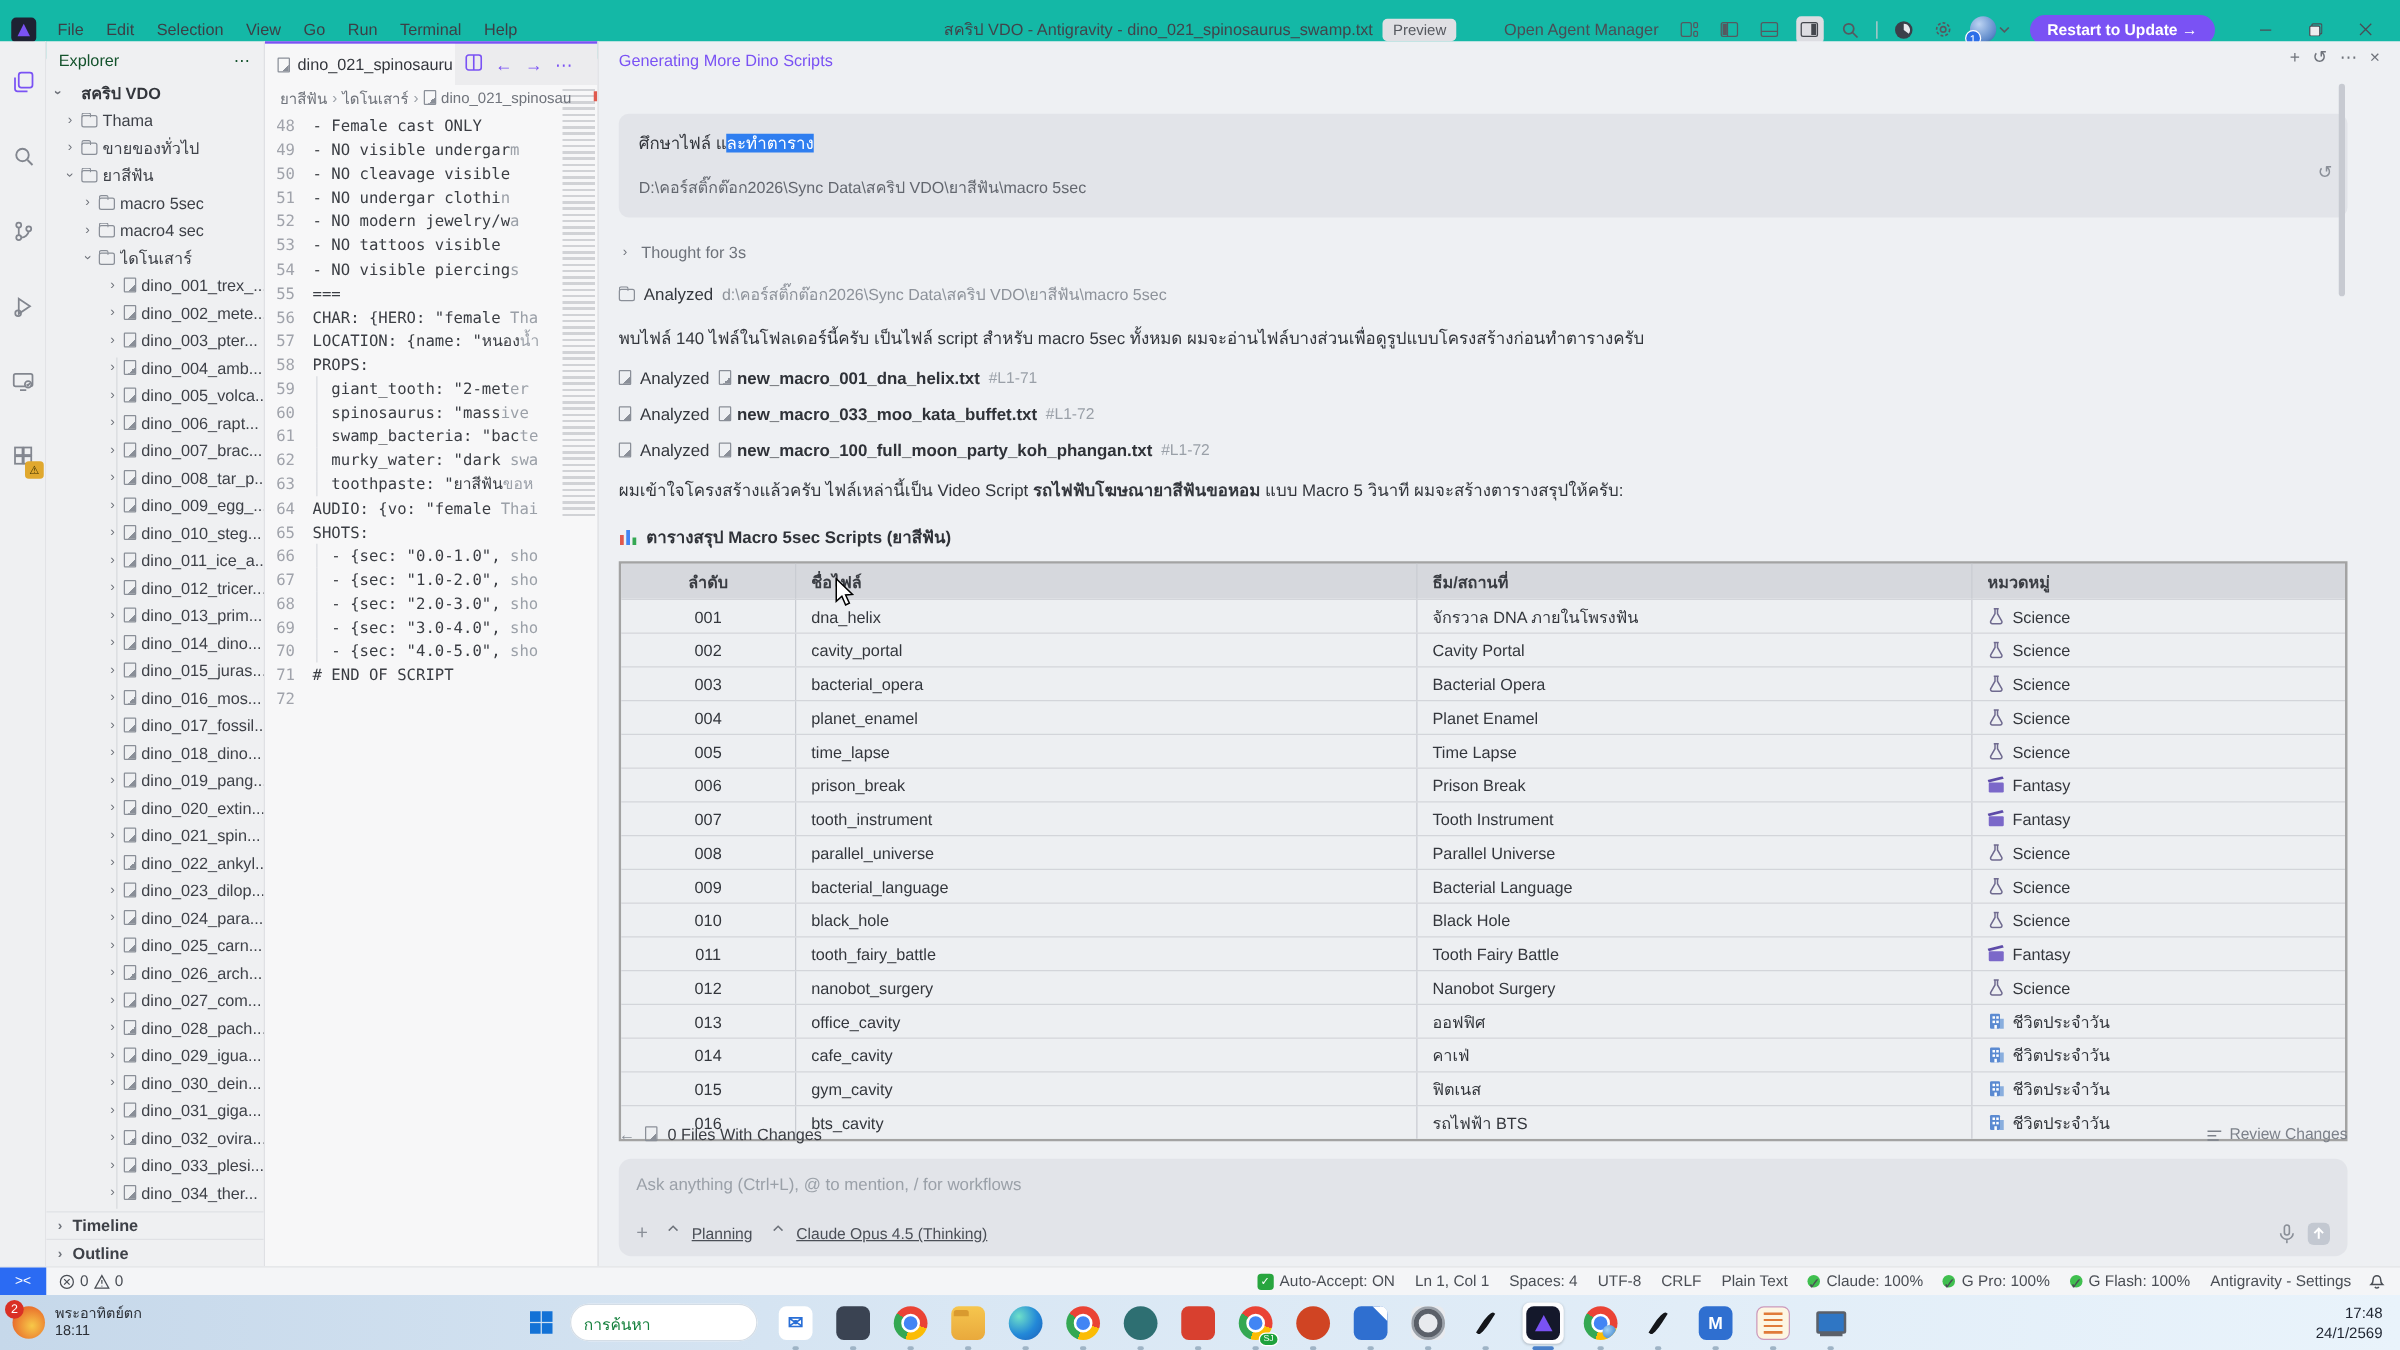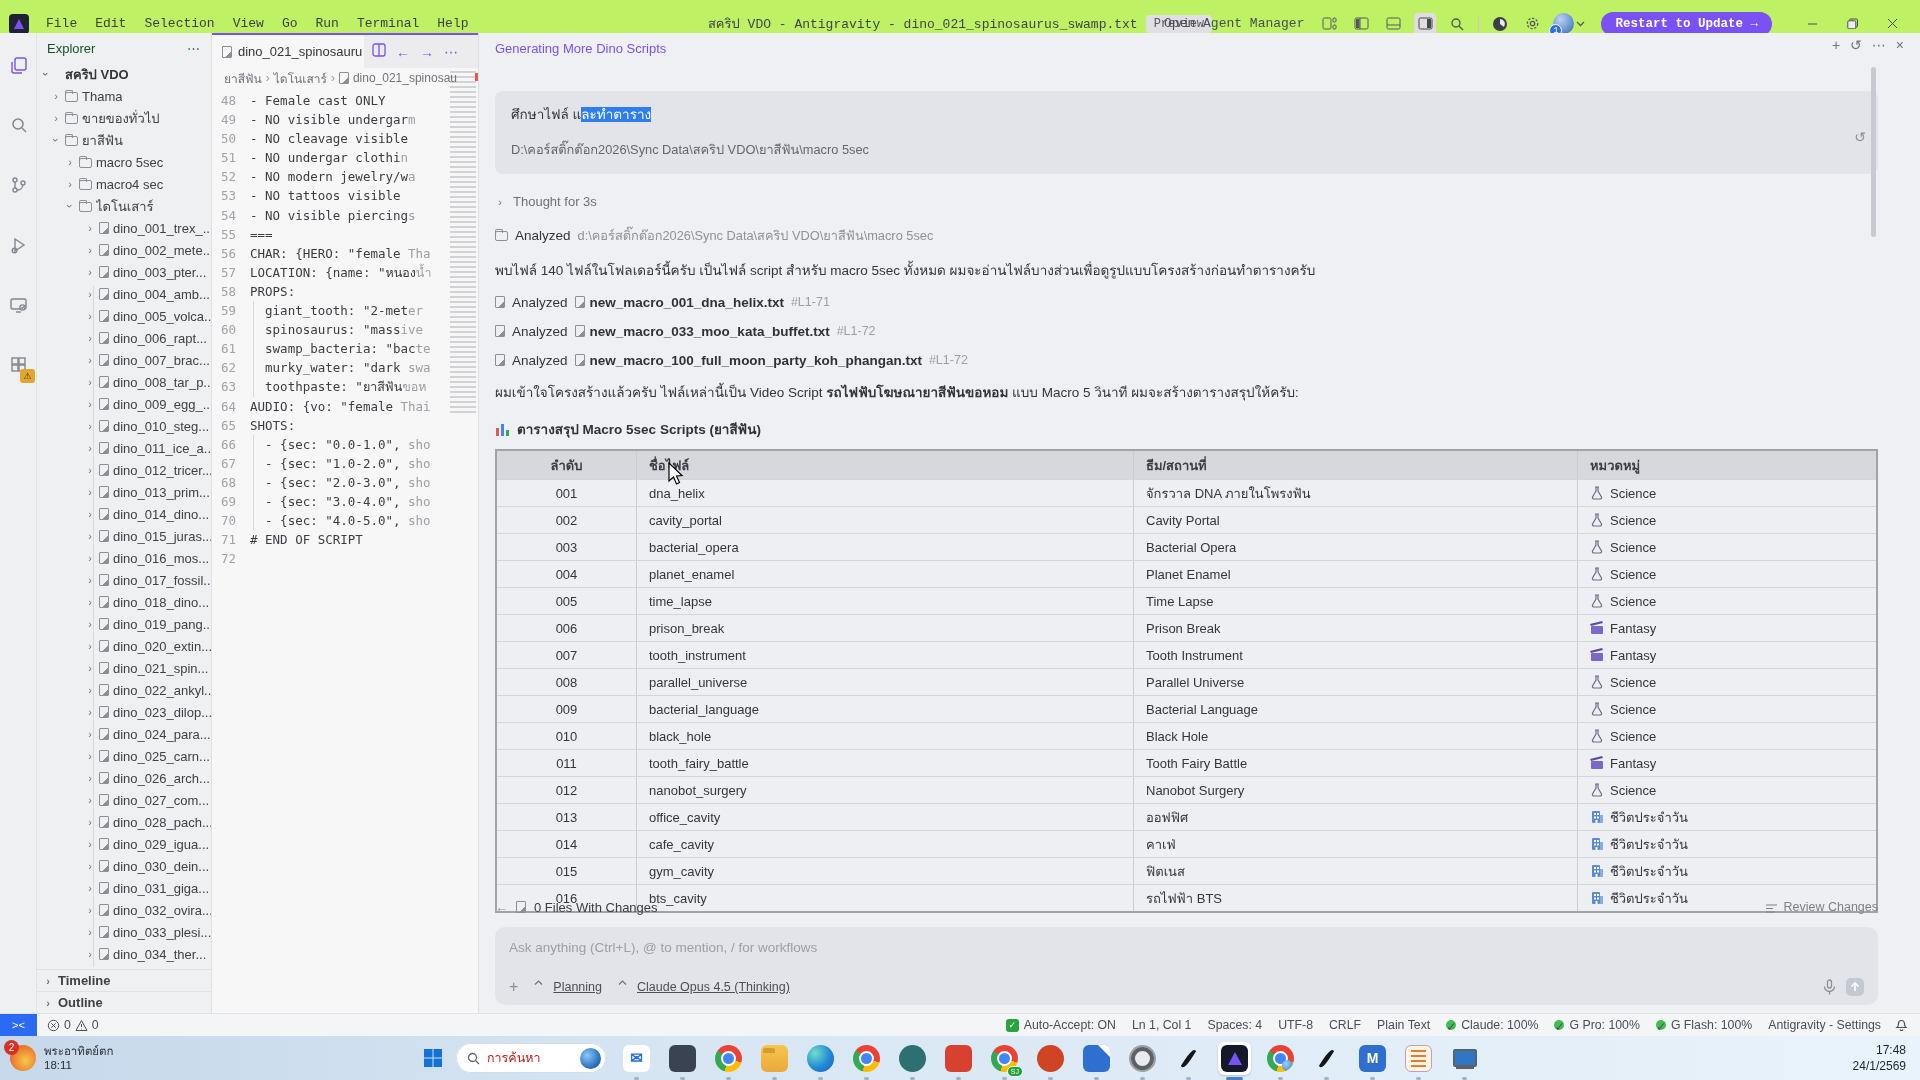--- a/index.html
+++ b/index.html
@@ -1,21 +1,21 @@
 <!DOCTYPE html>
 <html><head>
 <meta charset="utf-8">
 <style>
   * { margin:0; padding:0; box-sizing:border-box; }
   html,body { width:1920px; height:1080px; overflow:hidden; }
   body { font-family:"Liberation Sans", sans-serif; }
   #app { position:relative; width:1920px; height:1080px; background:#f2f3f5; color:#3a3d43; }
 
   
-  .titlebar { position:absolute; left:0; top:0; width:1920px; height:48px; background:#bef264; border-bottom:1px solid #e0e1e4; display:flex; align-items:center; font-size:13px; color:#3c3f46;font-family:Liberation Mono, monospace; }
+  .titlebar { position:absolute; left:0; top:0; width:1920px; height:48px; background:#14b8a6; border-bottom:1px solid #e0e1e4; display:flex; align-items:center; font-size:13px; color:#3c3f46; }
   .tb-logo { width:20px; height:20px; margin:0 8px 0 9px; border-radius:4px; background:#1e2233; display:flex; align-items:center; justify-content:center; }
   .menus { display:flex; }
   .menu-item { padding:0 9px; height:33px; display:flex; align-items:center; cursor:default; }
   .tb-title { position:absolute; left:50%; transform:translateX(-50%); display:flex; align-items:center; gap:8px; color:#41444b; white-space:nowrap; }
   .preview-badge { background:#e0e0e4; border-radius:4px; padding:2px 8px; font-size:12px; color:#55585f; }
   .tb-right { position:absolute; right:8px; display:flex; align-items:center; gap:10px; }
   .agent-mgr { color:#4a4d55; font-size:13px; margin-right:4px; }
   .tb-ic { width:22px; height:22px; display:flex; align-items:center; justify-content:center; border-radius:4px; color:#55585f; }
   .tb-ic.active { background:#dddde2; }
   .tb-sep { width:1px; height:14px; background:#c9cacf; }
@@ -120,21 +120,21 @@
   .sbic.ic-dot { display:inline-block; width:10px; height:10px; border-radius:50%; background:#3fbf4f; }
   .bell { padding:0 12px 0 6px; color:#4a4e55; }
 
   
   .taskbar { position:absolute; left:0; right:0; top:1036px; height:44px; background:linear-gradient(90deg,#c6d8ea,#d9e7f4 40%,#e9f3fb); display:flex; align-items:center; }
   .weather { display:flex; align-items:center; gap:8px; padding-left:10px; width:150px; flex:none; }
   .w-icon { position:relative; width:26px; height:26px; border-radius:50%; background:radial-gradient(circle at 60% 60%, #f7c948, #e8682a 75%); flex:none; }
   .w-badge { position:absolute; left:-6px; top:-5px; min-width:15px; height:15px; background:#d93025; border-radius:8px; color:#fff; font-size:10px; display:flex; align-items:center; justify-content:center; padding:0 3px; }
   .w-txt { font-size:11.5px; color:#2a2e35; line-height:1.25; }
   .start { width:34px; height:34px; margin-left:266px; border-radius:6px; display:flex; align-items:center; justify-content:center; }
-  .search-pill { width:150px; height:30px; background:#fff; border-radius:16px; margin-left:6px; display:flex; align-items:center; gap:7px; padding:0 5px 0 11px; color:#b91c1c; font-size:12.5px; box-shadow:0 0 0 1px #d4dde6 inset; }
+  .search-pill { width:150px; height:30px; background:#fff; border-radius:16px; margin-left:6px; display:flex; align-items:flex-start; gap:7px; padding:0 5px 0 11px; color:#15803d; font-size:12.5px; box-shadow:0 0 0 1px #d4dde6 inset;flex-direction:column; }
   .search-globe { margin-left:auto; width:21px; height:21px; border-radius:50%; background:radial-gradient(circle at 35% 35%, #8ec8f5, #2f76c4 60%, #1b4e86); }
   .apps { display:flex; align-items:center; gap:13px; margin-left:14px; }
   .tb-app { position:relative; width:33px; height:33px; border-radius:6px; display:flex; align-items:center; justify-content:center; }
   .tb-app .tile { width:27px; height:27px; border-radius:6px; position:relative; overflow:hidden; display:flex; align-items:center; justify-content:center; font-weight:bold; color:#fff; font-size:14px; }
   .tb-app.active { background:#fdfdfe; box-shadow:0 1px 2px rgba(0,0,0,.18); }
   .tb-app.active::after { content:""; position:absolute; bottom:-5px; left:8px; right:8px; height:3px; border-radius:2px; background:#4a80c9; }
   .tb-app:not(.active)::after { content:""; position:absolute; bottom:-5px; left:14px; width:5px; height:3px; border-radius:2px; background:#9fb4c6; }
   .appbadge { position:absolute; right:-2px; bottom:-2px; background:#1ea23c; color:#fff; font-size:7px; border-radius:7px; padding:1px 3px; border:1px solid #fff; }
   .appbadge:empty { display:none; }
   .a-mail .tile { background:#fff; } .a-mail .tile::after { content:"✉"; color:#2a6fd6; font-size:15px; }

